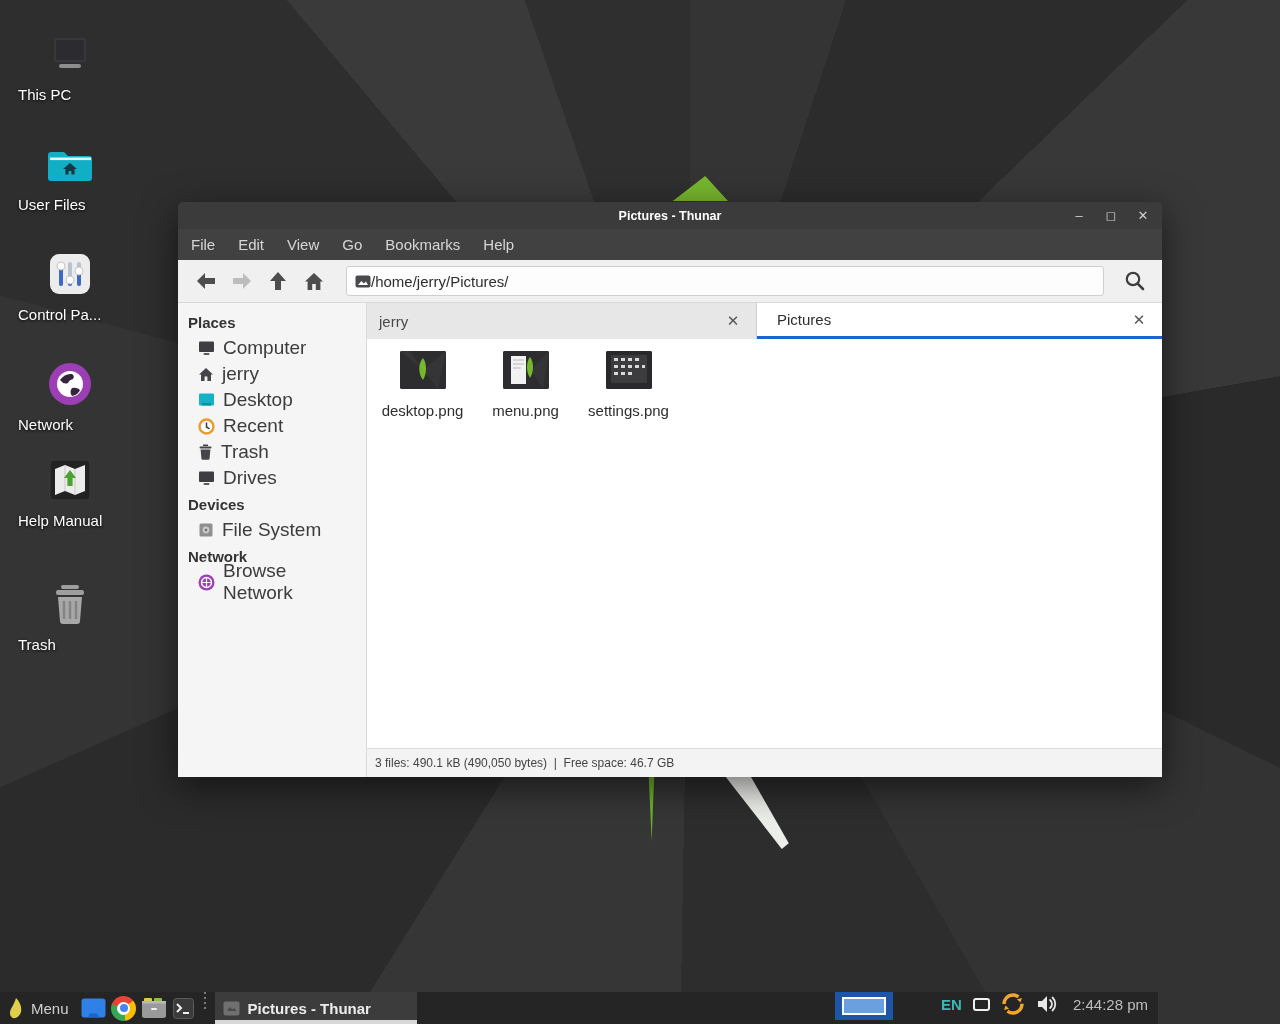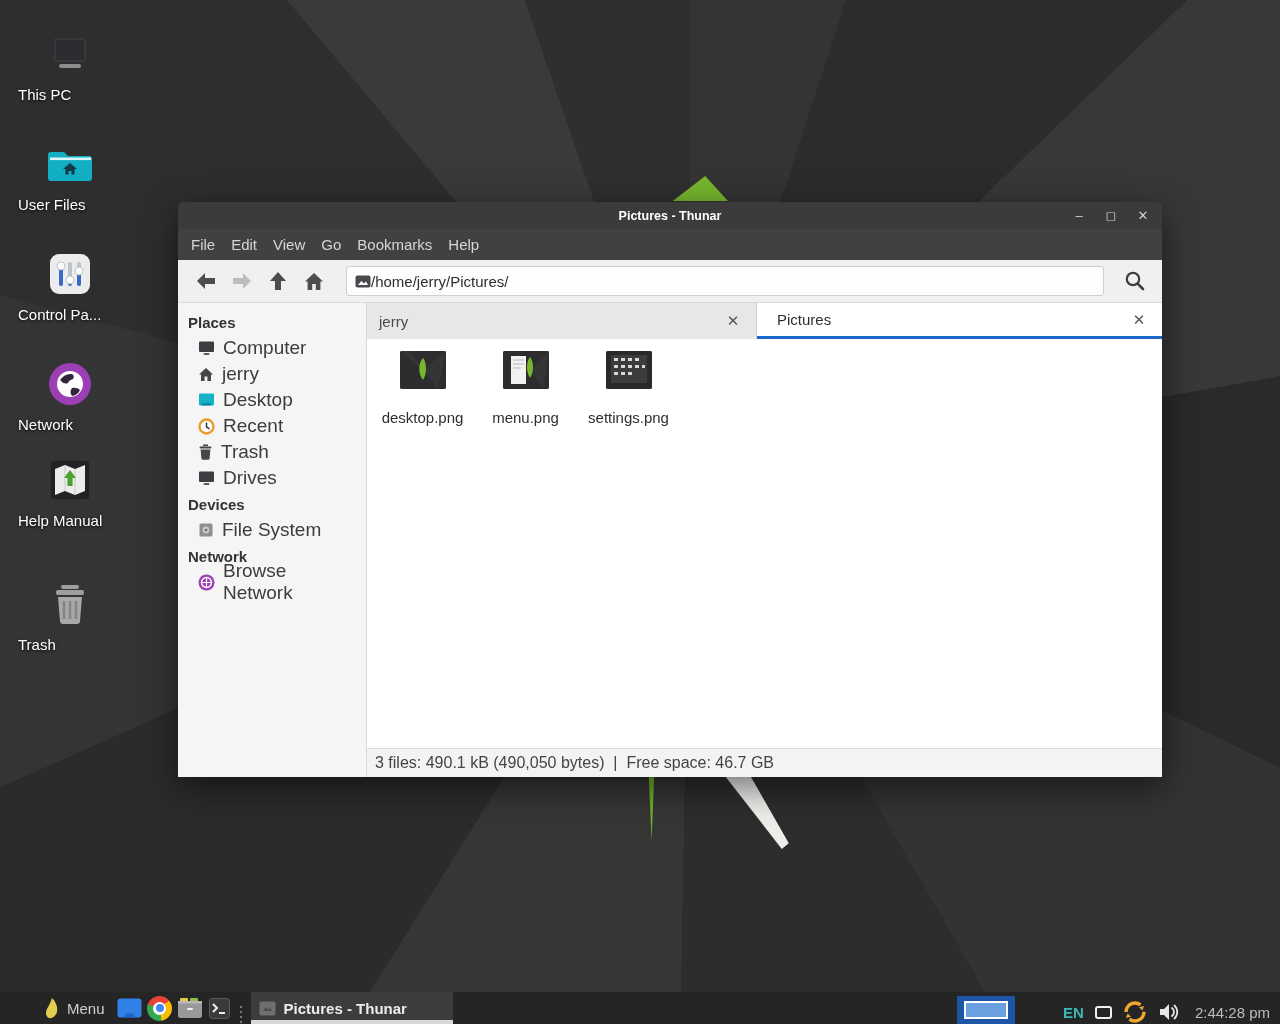--- a/index.html
+++ b/index.html
@@ -32,21 +32,21 @@
   #win { position:absolute; left:178px; top:202px; width:984px; height:575px;
     display:flex; flex-direction:column; box-shadow:0 10px 36px rgba(0,0,0,.55);
     border-radius:5px 5px 0 0; overflow:hidden; }
   #titlebar { height:27px; background:#3b3b3b; display:flex; align-items:center;
     position:relative; flex:0 0 auto; }
   #titlebar .t { position:absolute; left:0; right:0; text-align:center; color:#fff;
     font-size:12.5px; font-weight:bold; }
   #titlebar .btns { position:absolute; right:10px; top:0; height:27px; display:flex; gap:14px;
     align-items:center; color:#cfcfcf; font-size:13px; }
   #titlebar .btns span { width:18px; text-align:center; cursor:pointer; }
-  #menubar { height:31px; background:#414141; display:flex; align-items:center; gap:12px;
+  #menubar { height:31px; background:#414141; display:flex; align-items:center; gap:19px;
     padding-left:11px; flex:0 0 auto; }
   #menubar .mi { color:#d6d6d6; font-size:15px; padding:3px 2px; cursor:pointer; }
   #toolbar { height:43px; background:#f0f0f0; border-bottom:1px solid #d9d9d9;
     display:flex; align-items:center; padding:0 10px; flex:0 0 auto; }
   .navbtn { width:36px; height:32px; display:flex; align-items:center; justify-content:center;
     border-radius:3px; cursor:pointer; }
   #pathfield { flex:1; height:30px; background:#fdfdfd; border:1px solid #cfcfcf; border-radius:3px;
     margin-left:14px; margin-right:14px; display:flex; align-items:center; padding:0 8px; 
     cursor:text; }
   #pathfield .ptxt { font-size:15px; color:#2e2e2e; }
@@ -66,29 +66,29 @@
   .tab .tl { flex:1; }
   .tab .tc { width:22px; text-align:center; color:#555; font-size:15px; cursor:pointer; }
   #tab-jerry { width:390px; background:#e7e7e7; color:#4a4a4a; border-right:1px solid #cfcfcf; }
   #tab-pictures { flex:1; background:#fff; color:#2e2e2e; border-bottom:3px solid #1a66c9; }
   #tab-pictures .tl { padding-left:8px; }
 
   #filepane { flex:1; background:#fff; padding:12px 0 0 8px; display:flex; align-items:flex-start; gap:8px; }
   .fitem { width:95px; display:flex; flex-direction:column; align-items:center; cursor:pointer; }
   .thumb { width:46px; height:38px; background:#2e2e30; border-radius:2px; position:relative; overflow:hidden; }
   .thumb svg { position:absolute; inset:0; }
-  .fname { margin-top:20px; font-size:15px; color:#2e2e2e; }
+  .fname { margin-top:13px; font-size:15px; color:#2e2e2e; }
 
   #statusbar { height:29px; background:#f3f3f4; border-top:1px solid #dcdcdc; display:flex;
-    align-items:center; padding-left:8px; flex:0 0 auto; font-size:16px; color:#444;
+    align-items:center; padding-left:8px; flex:0 0 auto; font-size:12px; color:#444;
     white-space:pre; }
 
   
-  #taskbar { position:absolute; left:0; bottom:0; width:1280px; height:32px; background:#252525;
-    display:flex; align-items:flex-end; z-index:50;padding-left:36px; }
+  #taskbar { position:absolute; left:0; bottom:0; width:1158px; height:32px; background:#252525;
+    display:flex; align-items:flex-start; z-index:50; }
   #menu-btn { display:flex; align-items:center; gap:8px; padding:0 10px 0 8px; height:32px; cursor:pointer; }
   #menu-btn .mlabel { color:#cfcfcf; font-size:15px; }
   .tb-launcher { width:30px; height:32px; display:flex; align-items:center; justify-content:center; cursor:pointer; }
   #handle { width:8px; height:18px; margin:0 3px;
     background:repeating-linear-gradient(#7a7a7a 0 2px, transparent 2px 5px);
     background-size:2px 100%; background-position:2px 0; background-repeat:no-repeat; }
   #taskbtn { margin-left:2px; width:202px; height:32px; background:#3c3c3c; display:flex;
     align-items:center; gap:8px; padding:0 8px; cursor:pointer; position:relative; }
   #taskbtn::after { content:""; position:absolute; left:0; right:0; bottom:0; height:4px; background:#d8d8d8; }
   #taskbtn .tlabel { color:#ececec; font-size:15px; font-weight:bold; white-space:nowrap; }

